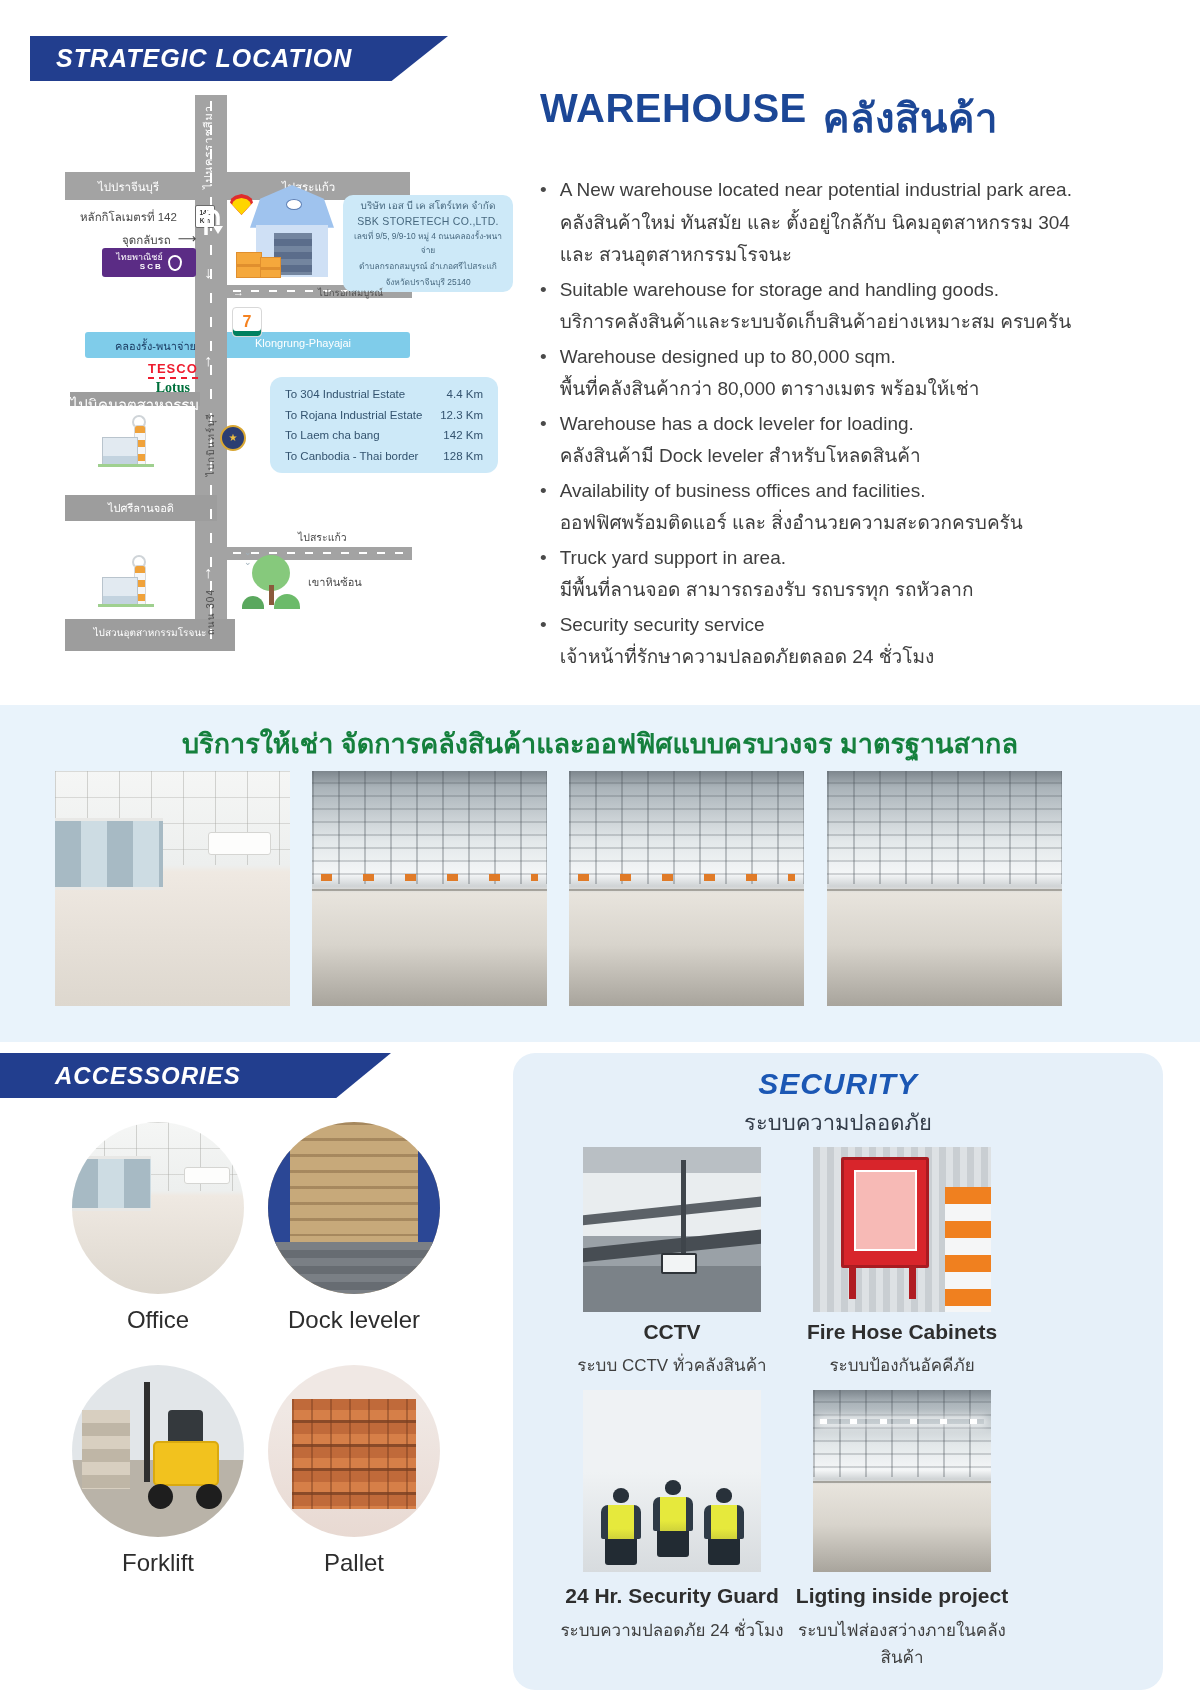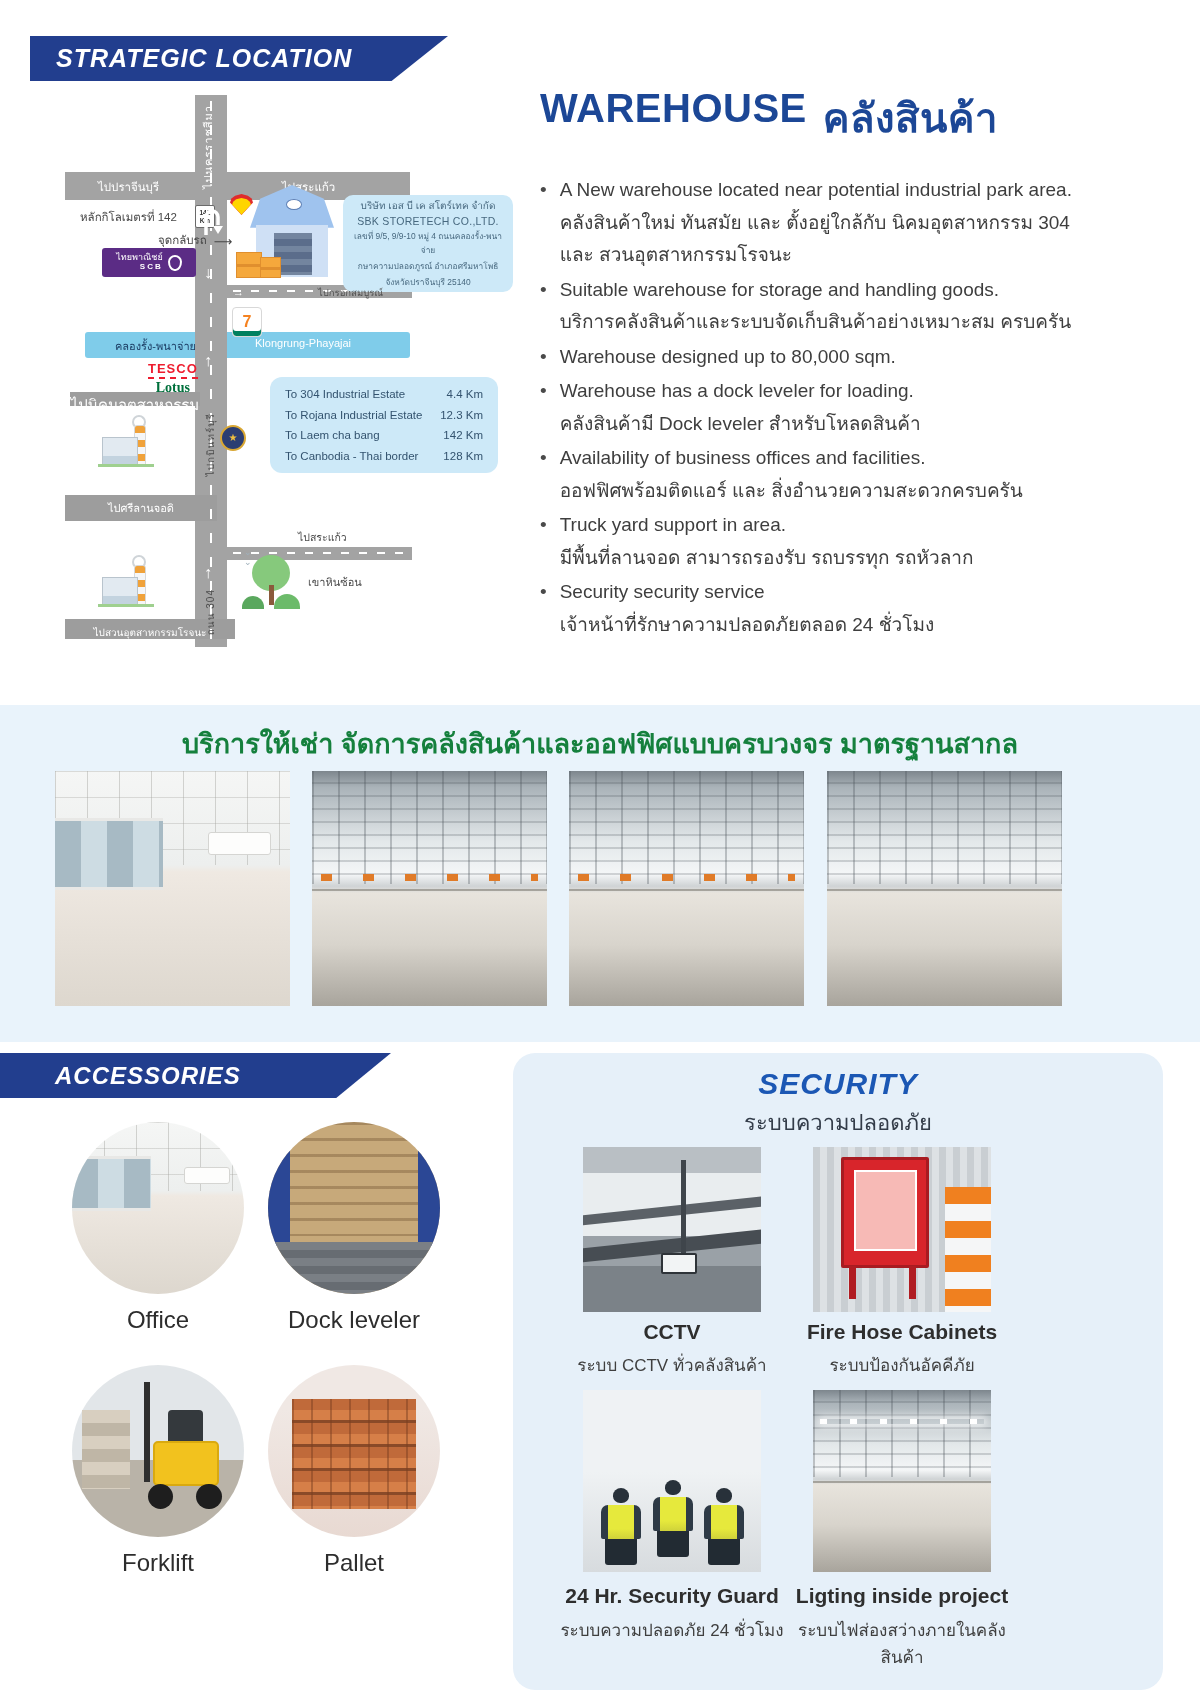--- a/index.html
+++ b/index.html
@@ -21,40 +21,40 @@
   .dash-v{position:absolute;left:150px;top:6px;width:2px;height:540px;z-index:3;
           background:repeating-linear-gradient(180deg,#fff 0 10px,transparent 10px 24px);}
   .road-h-top{left:5px;top:77px;width:345px;height:28px;z-index:1;}
   .road-h-mid{left:167px;top:190px;width:185px;height:13px;z-index:1;}
   .road-h-low{left:167px;top:452px;width:185px;height:13px;z-index:1;}
   .dash-h{position:absolute;left:6px;top:5px;right:6px;height:2px;
           background:repeating-linear-gradient(90deg,#fff 0 8px,transparent 8px 18px);}
   .rband{position:absolute;background:#9d9d9d;z-index:2;color:#fff;text-align:center;}
   .rband-304{left:10px;top:297px;width:130px;height:14px;font-size:15px;line-height:26px;}
   .rband-sri{left:5px;top:400px;width:152px;height:26px;font-size:11px;line-height:26px;}
-  .rband-roj{left:5px;top:524px;width:170px;height:20px;font-size:10px;line-height:28px;}
+  .rband-roj{left:5px;top:524px;width:170px;height:32px;font-size:10px;line-height:28px;}
   .mlabel{position:absolute;z-index:4;white-space:nowrap;}
   .mlabel.white{color:#fff;}
   .mlabel.dark{color:#4d4d4d;}
   .vlabel{position:absolute;z-index:4;writing-mode:vertical-rl;transform:rotate(180deg);
           white-space:nowrap;letter-spacing:1px;}
   .vlabel.white{color:#fff;font-size:11px;}
   .vlabel.dark{color:#4d4d4d;font-size:10px;}
   .arr{position:absolute;color:#fff;font-weight:bold;font-size:16px;z-index:4;line-height:1;}
   .arr.up::before{content:"↑";}
   .arr.down::before{content:"↓";}
   .arr.rsm{font-size:11px;}
   .arr.rsm::before{content:"→";}
   .kmrow{position:absolute;left:20px;top:110px;display:flex;gap:18px;align-items:center;
          font-size:11.5px;color:#474747;z-index:4;}
   .km-sign{width:18px;height:21px;background:#fff;border:1.5px solid #6a6a6a;border-radius:2px;
          display:flex;flex-direction:column;align-items:center;justify-content:center;
          font-size:6.5px;line-height:1.15;color:#333;font-weight:bold;}
-  .uturnrow{position:absolute;left:62px;top:136px;display:flex;gap:7px;align-items:flex-end;
-         font-size:11.5px;color:#474747;z-index:4;margin-left:36px;}
+  .uturnrow{position:absolute;left:62px;top:136px;display:flex;gap:7px;align-items:flex-start;
+         font-size:11.5px;color:#474747;z-index:4;}
   .arr-right::before{content:"⟶";color:#474747;font-size:13px;}
   .uturn-svg{position:absolute;left:140px;top:108px;z-index:4;}
   .scb{position:absolute;left:42px;top:153px;width:94px;height:29px;background:#5b2c85;
        border-radius:3px;z-index:4;display:flex;align-items:center;justify-content:center;gap:5px;color:#fff;}
   .scb-th{font-size:9px;line-height:1.1;text-align:right;}
   .scb-en{font-size:8px;font-weight:bold;letter-spacing:2px;line-height:1.1;text-align:right;}
   .scb-logo{display:block;width:10px;height:12px;border:2px solid #fff;
        border-radius:50% 50% 45% 45%/42% 42% 58% 58%;}
   .shell{position:absolute;left:170px;top:99px;width:23px;height:21px;z-index:4;
        clip-path:polygon(50% 100%,0 40%,6% 22%,22% 8%,50% 0,78% 8%,94% 22%,100% 40%);
@@ -264,21 +264,21 @@
           <i class="wh-door"></i>
         </i>
       <i class="wh-box" style="left:-14px;bottom:2px;width:24px;height:24px;"></i>
       <i class="wh-box" style="left:10px;bottom:2px;width:19px;height:19px;"></i>
     </div>
 
     <div class="infobox">
       <div class="ib1">บริษัท เอส บี เค สโตร์เทค จำกัด</div>
       <div class="ib2">SBK STORETECH CO.,LTD.</div>
       <div class="ib3">เลขที่ 9/5, 9/9-10 หมู่ 4 ถนนคลองรั้ง-พนาจ่าย</div>
-      <div class="ib3">กษาความปลอดภูรณ์ อำเภอศรีมหาโพธิ</div>
+      <div class="ib3">ตำบลกรอกสมบูรณ์ อำเภอศรีไปสระแกิ</div>
       <div class="ib3">จังหวัดปราจีนบุรี 25140</div>
     </div>
 
     <span class="arr rsm" style="left:173px;top:192px;"></span>
     <div class="mlabel dark" style="left:258px;top:190px;font-size:9.5px;">ไปกรอกสมบูรณ์</div>
 
     <div class="seven">
       <span>7</span>
     </div>
 
@@ -369,20 +369,21 @@
       </div>
       <div class="bullet">
         <div>
           <div>Suitable warehouse for storage and handling goods.</div>
           <div>บริการคลังสินค้าและระบบจัดเก็บสินค้าอย่างเหมาะสม ครบครัน</div>
         </div>
       </div>
       <div class="bullet">
         <div>
           <div>Warehouse designed up to 80,000 sqm.</div>
+          <div>พื้นที่คลังสินค้ากว่า 80,000 ตารางเมตร พร้อมให้เช่า</div>
         </div>
       </div>
       <div class="bullet">
         <div>
           <div>Warehouse has a dock leveler for loading.</div>
           <div>คลังสินค้ามี Dock leveler สำหรับโหลดสินค้า</div>
         </div>
       </div>
       <div class="bullet">
         <div>

